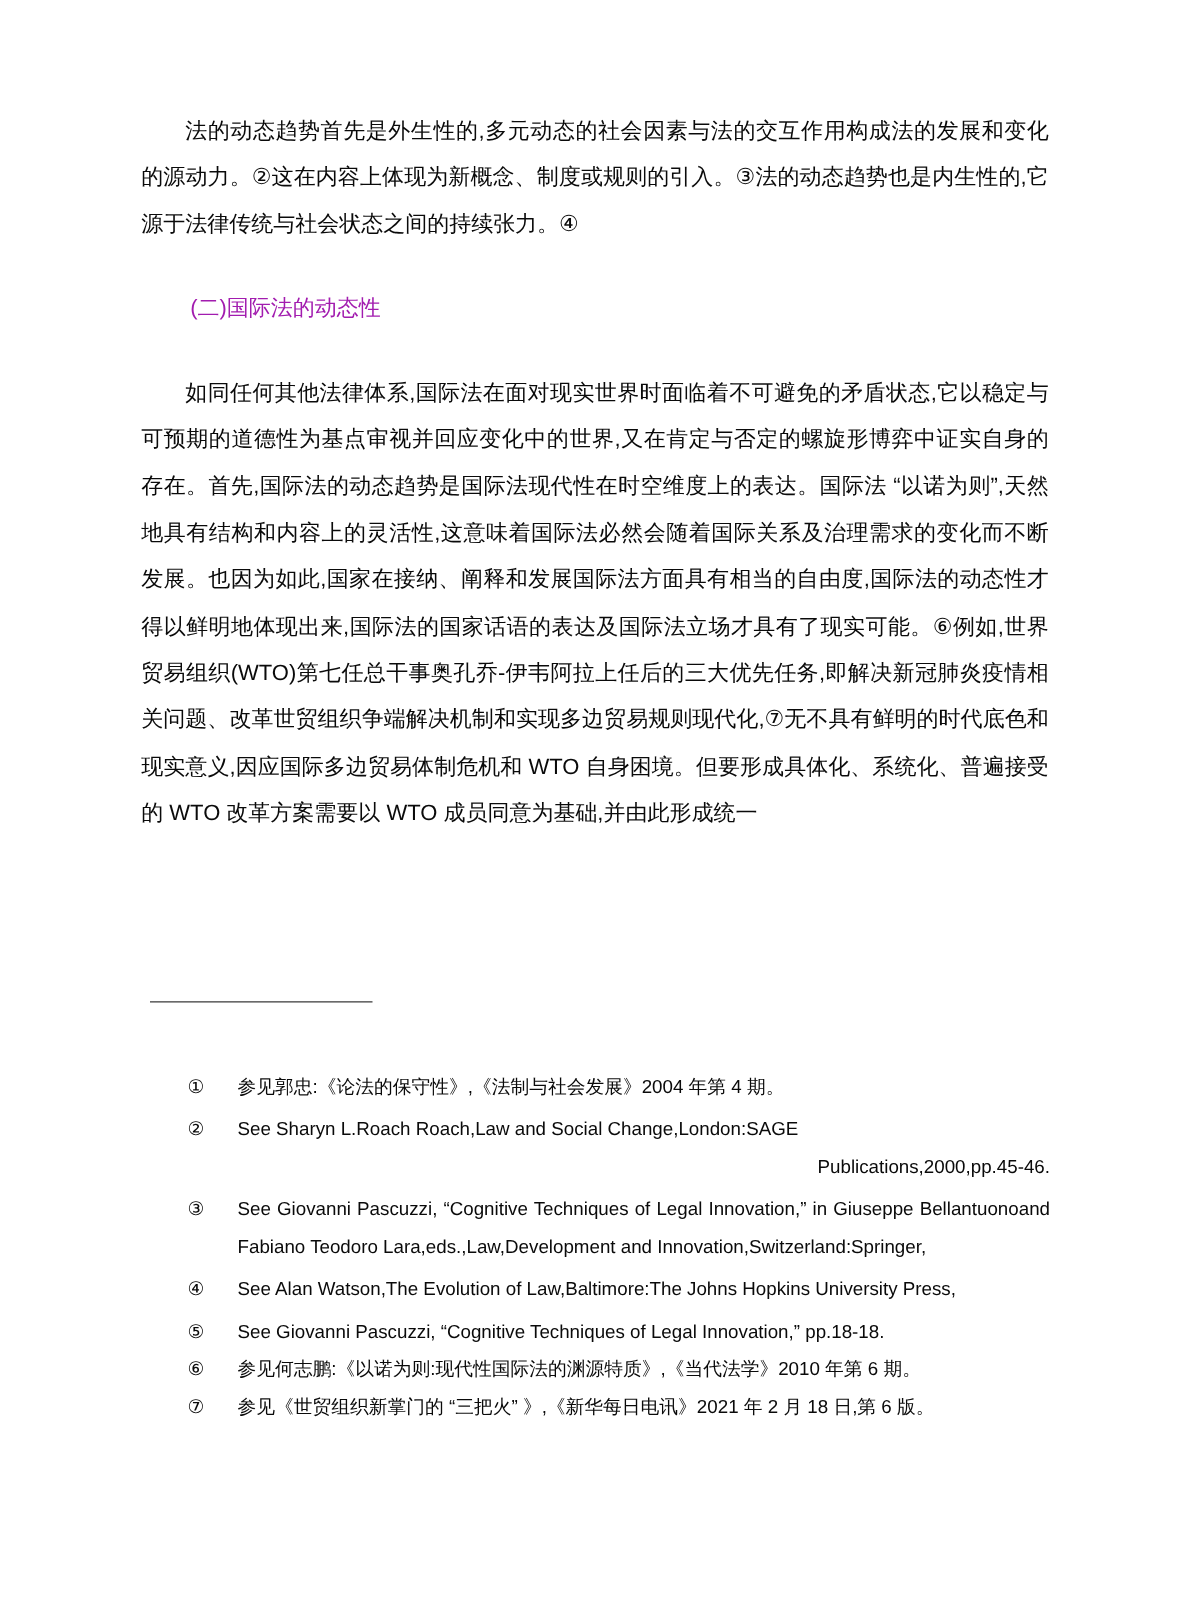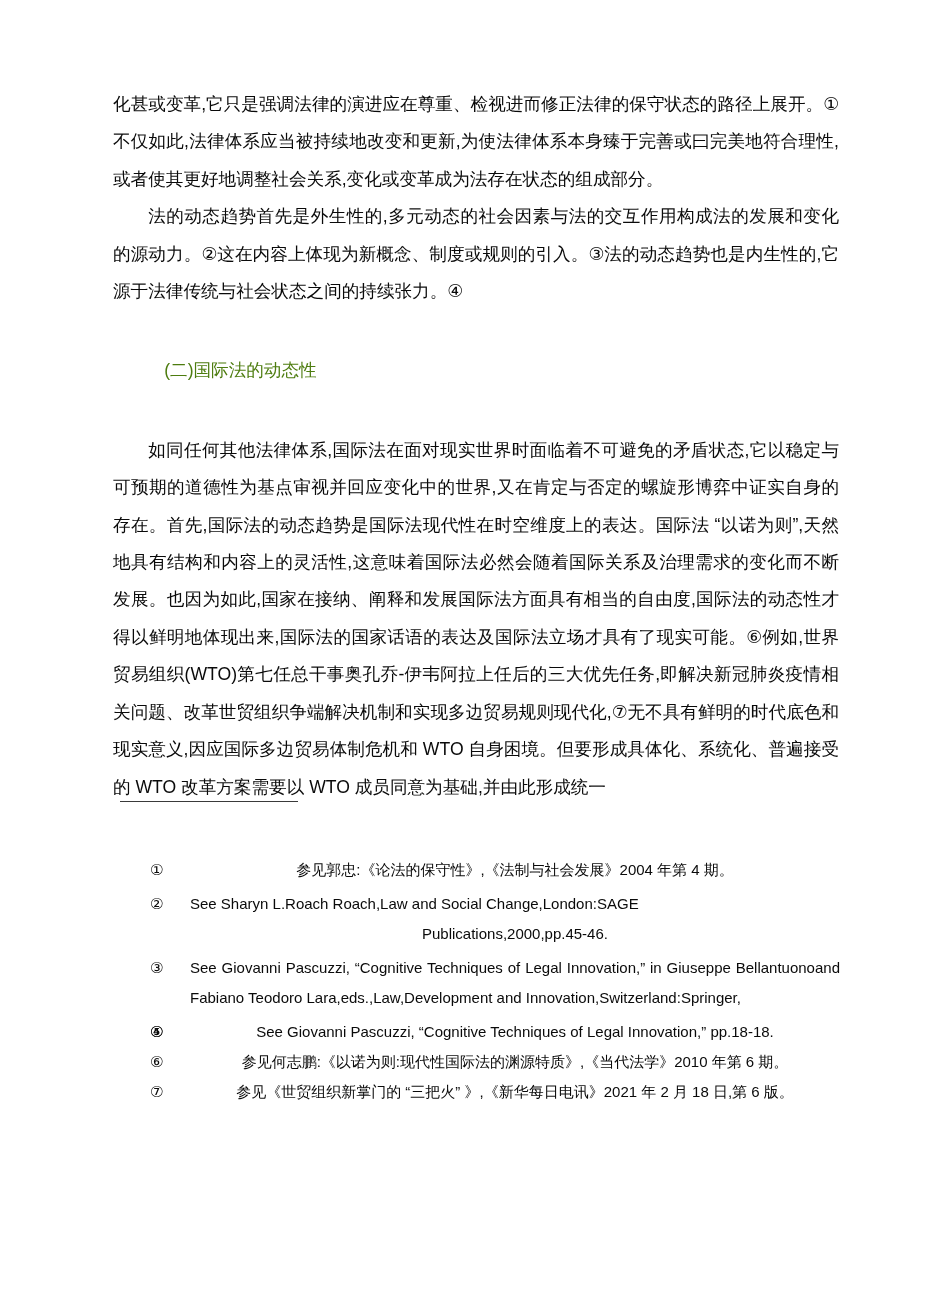--- a/index.html
+++ b/index.html
@@ -31,25 +31,25 @@
     text-align: justify;
     text-justify: inter-character;
     letter-spacing: 0px;
     word-spacing: 0px;
     color: #0a0a0a;
   }
   p.indent {
     text-indent: 2em;
   }
   p.heading {
-    margin: 16px;
+    margin: 4px;
     font-size: 17.6px;
     line-height: 37.4px;
     text-indent: 2em;
-    color: #4d7c0f;
+    color: #a21caf;
   }
   .gap-before-heading { height: 26px; }
   .gap-after-heading  { height: 26px; }
 
   .footnote-rule {
     position: absolute;
     left: 120px;
     top: 801px;
     width: 178px;
     height: 0;
@@ -79,35 +79,34 @@
     text-align: left;
     font-size: 15px;
     line-height: 30px;
   }
   .fn-body {
     display: block;
     margin-left: 40px;
     text-align: justify;
     text-justify: inter-word;
   }
-  .fn-body.nojust { text-align: center; }
+  .fn-body.nojust { text-align: left; }
   .fn-cont {
     display: block;
     margin-left: 40px;
-    text-align: center;
+    text-align: right;
   }
 </style>
 </head>
 <body>
 
 <div class="page">
 
   <div class="body-area">
 
-    <p class="body-par">化甚或变革,它只是强调法律的演进应在尊重、检视进而修正法律的保守状态的路径上展开。①不仅如此,法律体系应当被持续地改变和更新,为使法律体系本身臻于完善或曰完美地符合理性,或者使其更好地调整社会关系,变化或变革成为法存在状态的组成部分。</p>
 
     <p class="body-par indent">法的动态趋势首先是外生性的,多元动态的社会因素与法的交互作用构成法的发展和变化的源动力。②这在内容上体现为新概念、制度或规则的引入。③法的动态趋势也是内生性的,它源于法律传统与社会状态之间的持续张力。④</p>
 
 
     <div class="gap-before-heading"></div>
 
     <p class="heading">(二)国际法的动态性</p>
 
     <div class="gap-after-heading"></div>
 
@@ -130,20 +129,21 @@
       <span class="fn-cont">Publications,2000,pp.45-46.</span>
     </div>
 
     <div class="fn fn-loose">
       <span class="fn-marker">③</span>
       <span class="fn-body">See Giovanni Pascuzzi, “Cognitive Techniques of Legal Innovation,” in Giuseppe Bellantuonoand Fabiano Teodoro Lara,eds.,Law,Development and Innovation,Switzerland:Springer,</span>
     </div>
 
     <div class="fn fn-loose">
       <span class="fn-marker">④</span>
+      <span class="fn-body nojust">See Alan Watson,The Evolution of Law,Baltimore:The Johns Hopkins University Press,</span>
     </div>
 
     <div class="fn fn-tight">
       <span class="fn-marker">⑤</span>
       <span class="fn-body nojust">See Giovanni Pascuzzi, “Cognitive Techniques of Legal Innovation,” pp.18-18.</span>
     </div>
 
     <div class="fn fn-tight">
       <span class="fn-marker">⑥</span>
       <span class="fn-body nojust">参见何志鹏:《以诺为则:现代性国际法的渊源特质》,《当代法学》2010 年第 6 期。</span>

